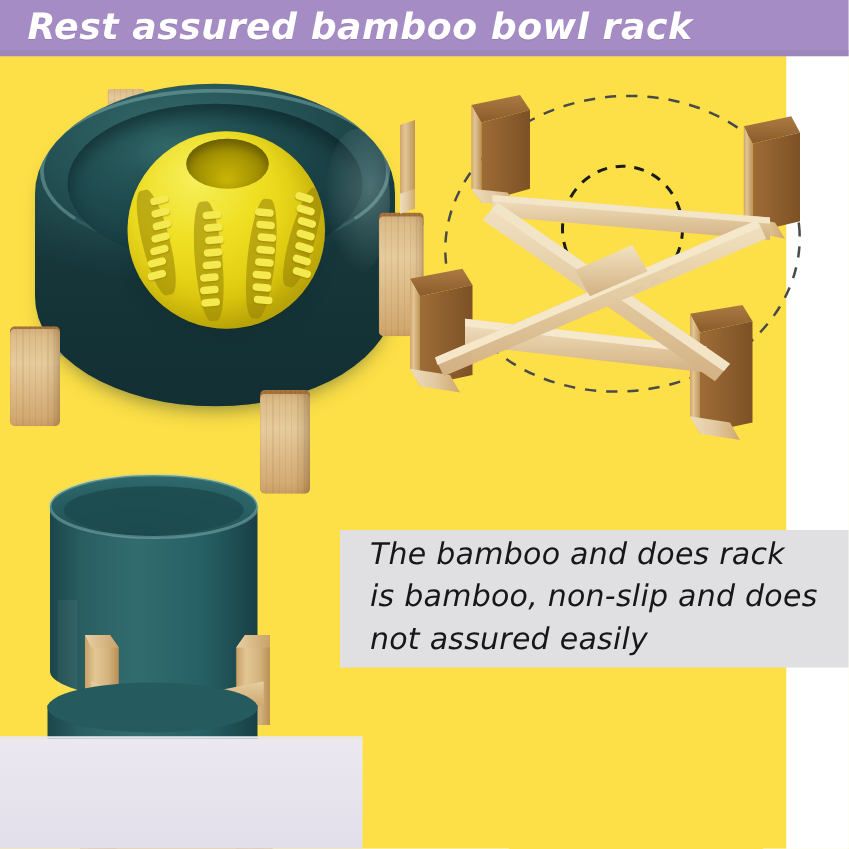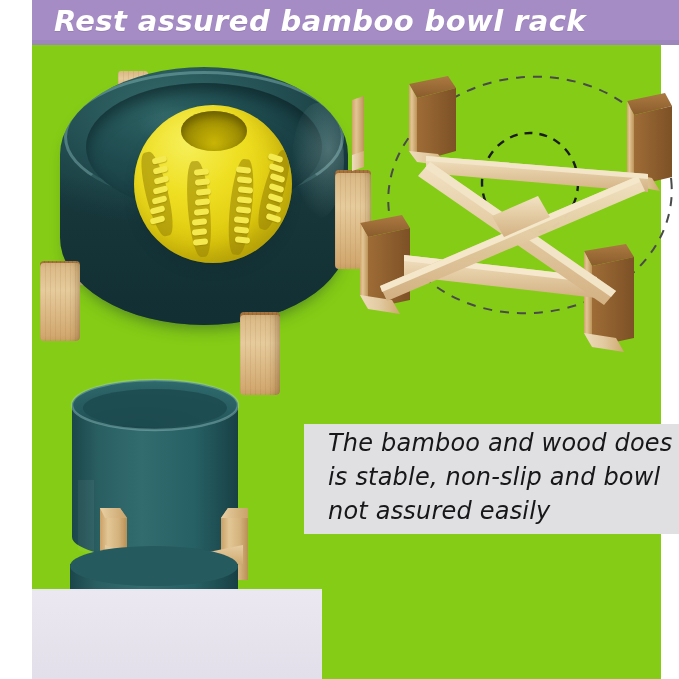--- a/index.html
+++ b/index.html
@@ -10,22 +10,21 @@
     height: 679px;
     background: #ffffff;
     font-family: "Liberation Sans", sans-serif;
     overflow: hidden;
   }
 
   #page {
     position: relative;
     width: 629px;
     height: 679px;
-    background: #84cc16;
-    margin-left: 32px;
+    background: #fde047;
   }
 
   
   .banner {
     position: absolute;
     left: 0; top: 0;
     width: 679px;
     height: 45px;
     background: #a58cc4;
     overflow: hidden;
@@ -480,18 +479,18 @@
         <path d="M70 300 L122 318 L122 336 L70 319 Z" fill="url(#gSRail)"></path>
 
         <path d="M196 262 L218 262 L218 336 L189 336 L189 272 Z" fill="url(#gSLegFace)"></path>
         <path d="M196 262 L218 262 L218 272 L189 272 Z" fill="url(#gSLegTop)"></path>
         <path d="M212 300 L122 318 L122 336 L212 319 Z" fill="url(#gSRail)"></path>
       </g>
     </svg>
   </div>
 
   <div id="caption-box">
-    <div class="caption-line cl0">The bamboo and wood does</div>
-    <div class="caption-line cl1">is stable, non-slip and bowl</div>
+    <div class="caption-line cl0">The bamboo and does rack</div>
+    <div class="caption-line cl1">is bamboo, non-slip and does</div>
     <div class="caption-line cl2">not assured easily</div>
   </div>
 
 </div>
 
 </body></html>

